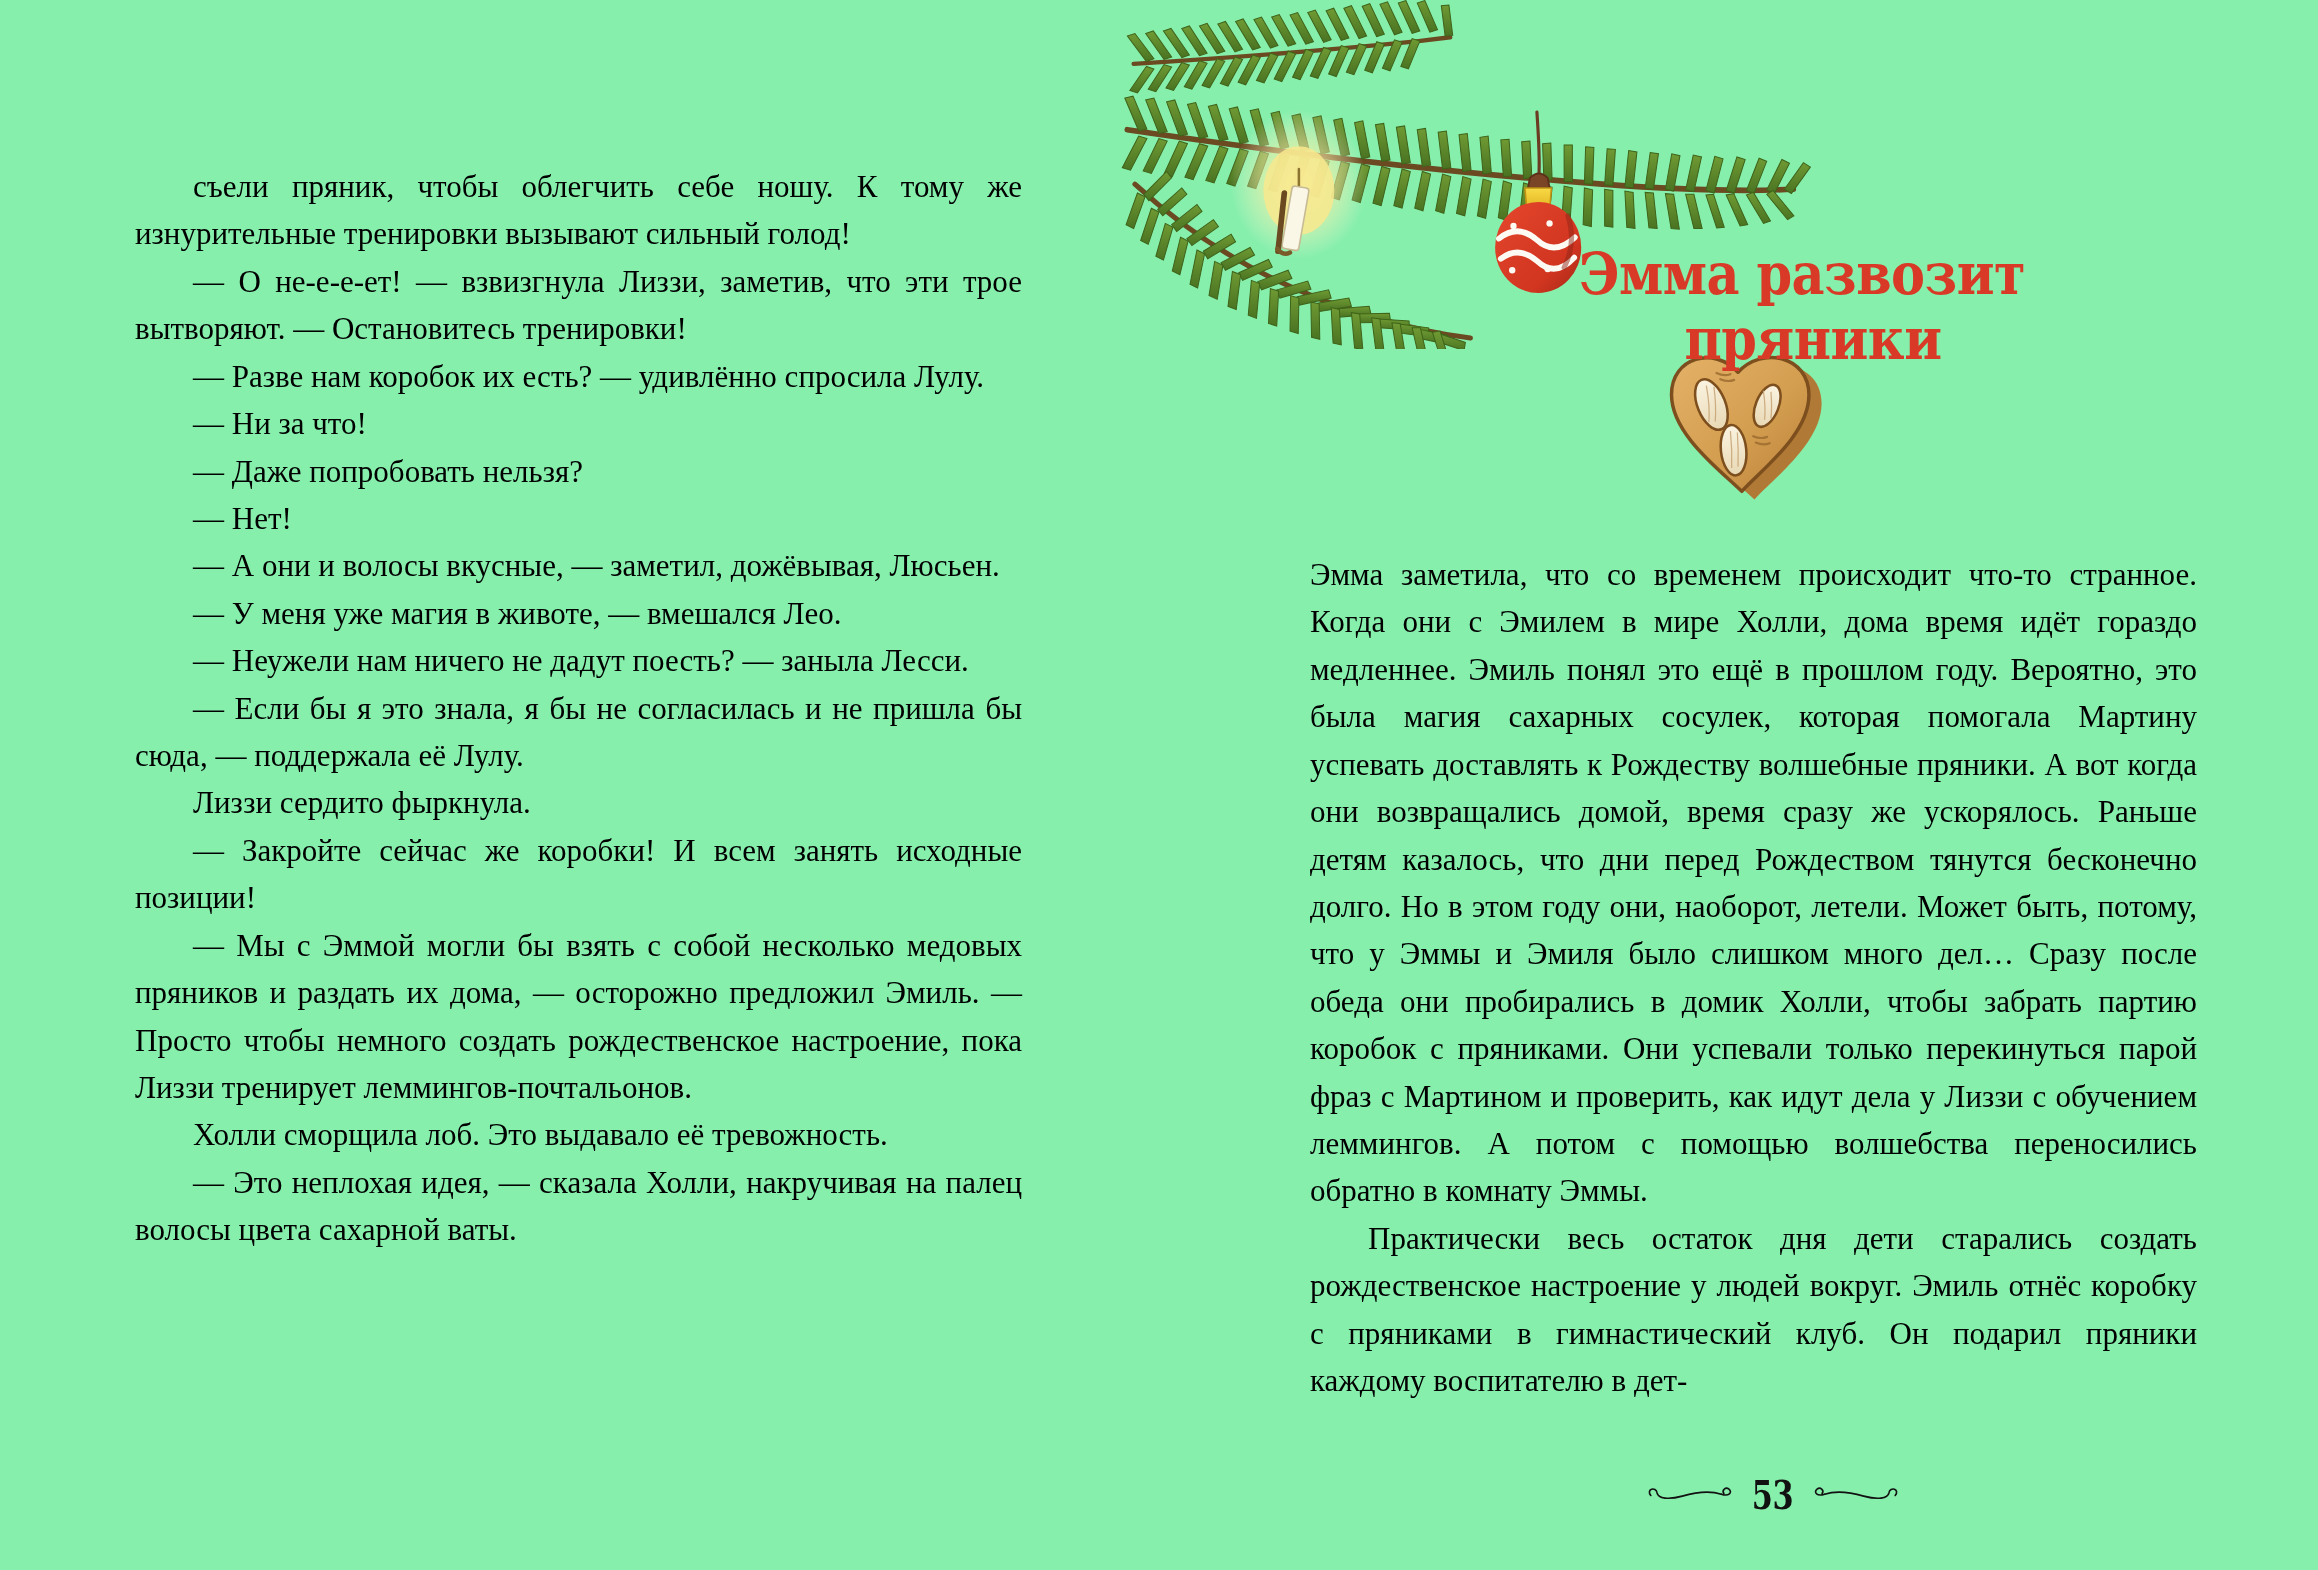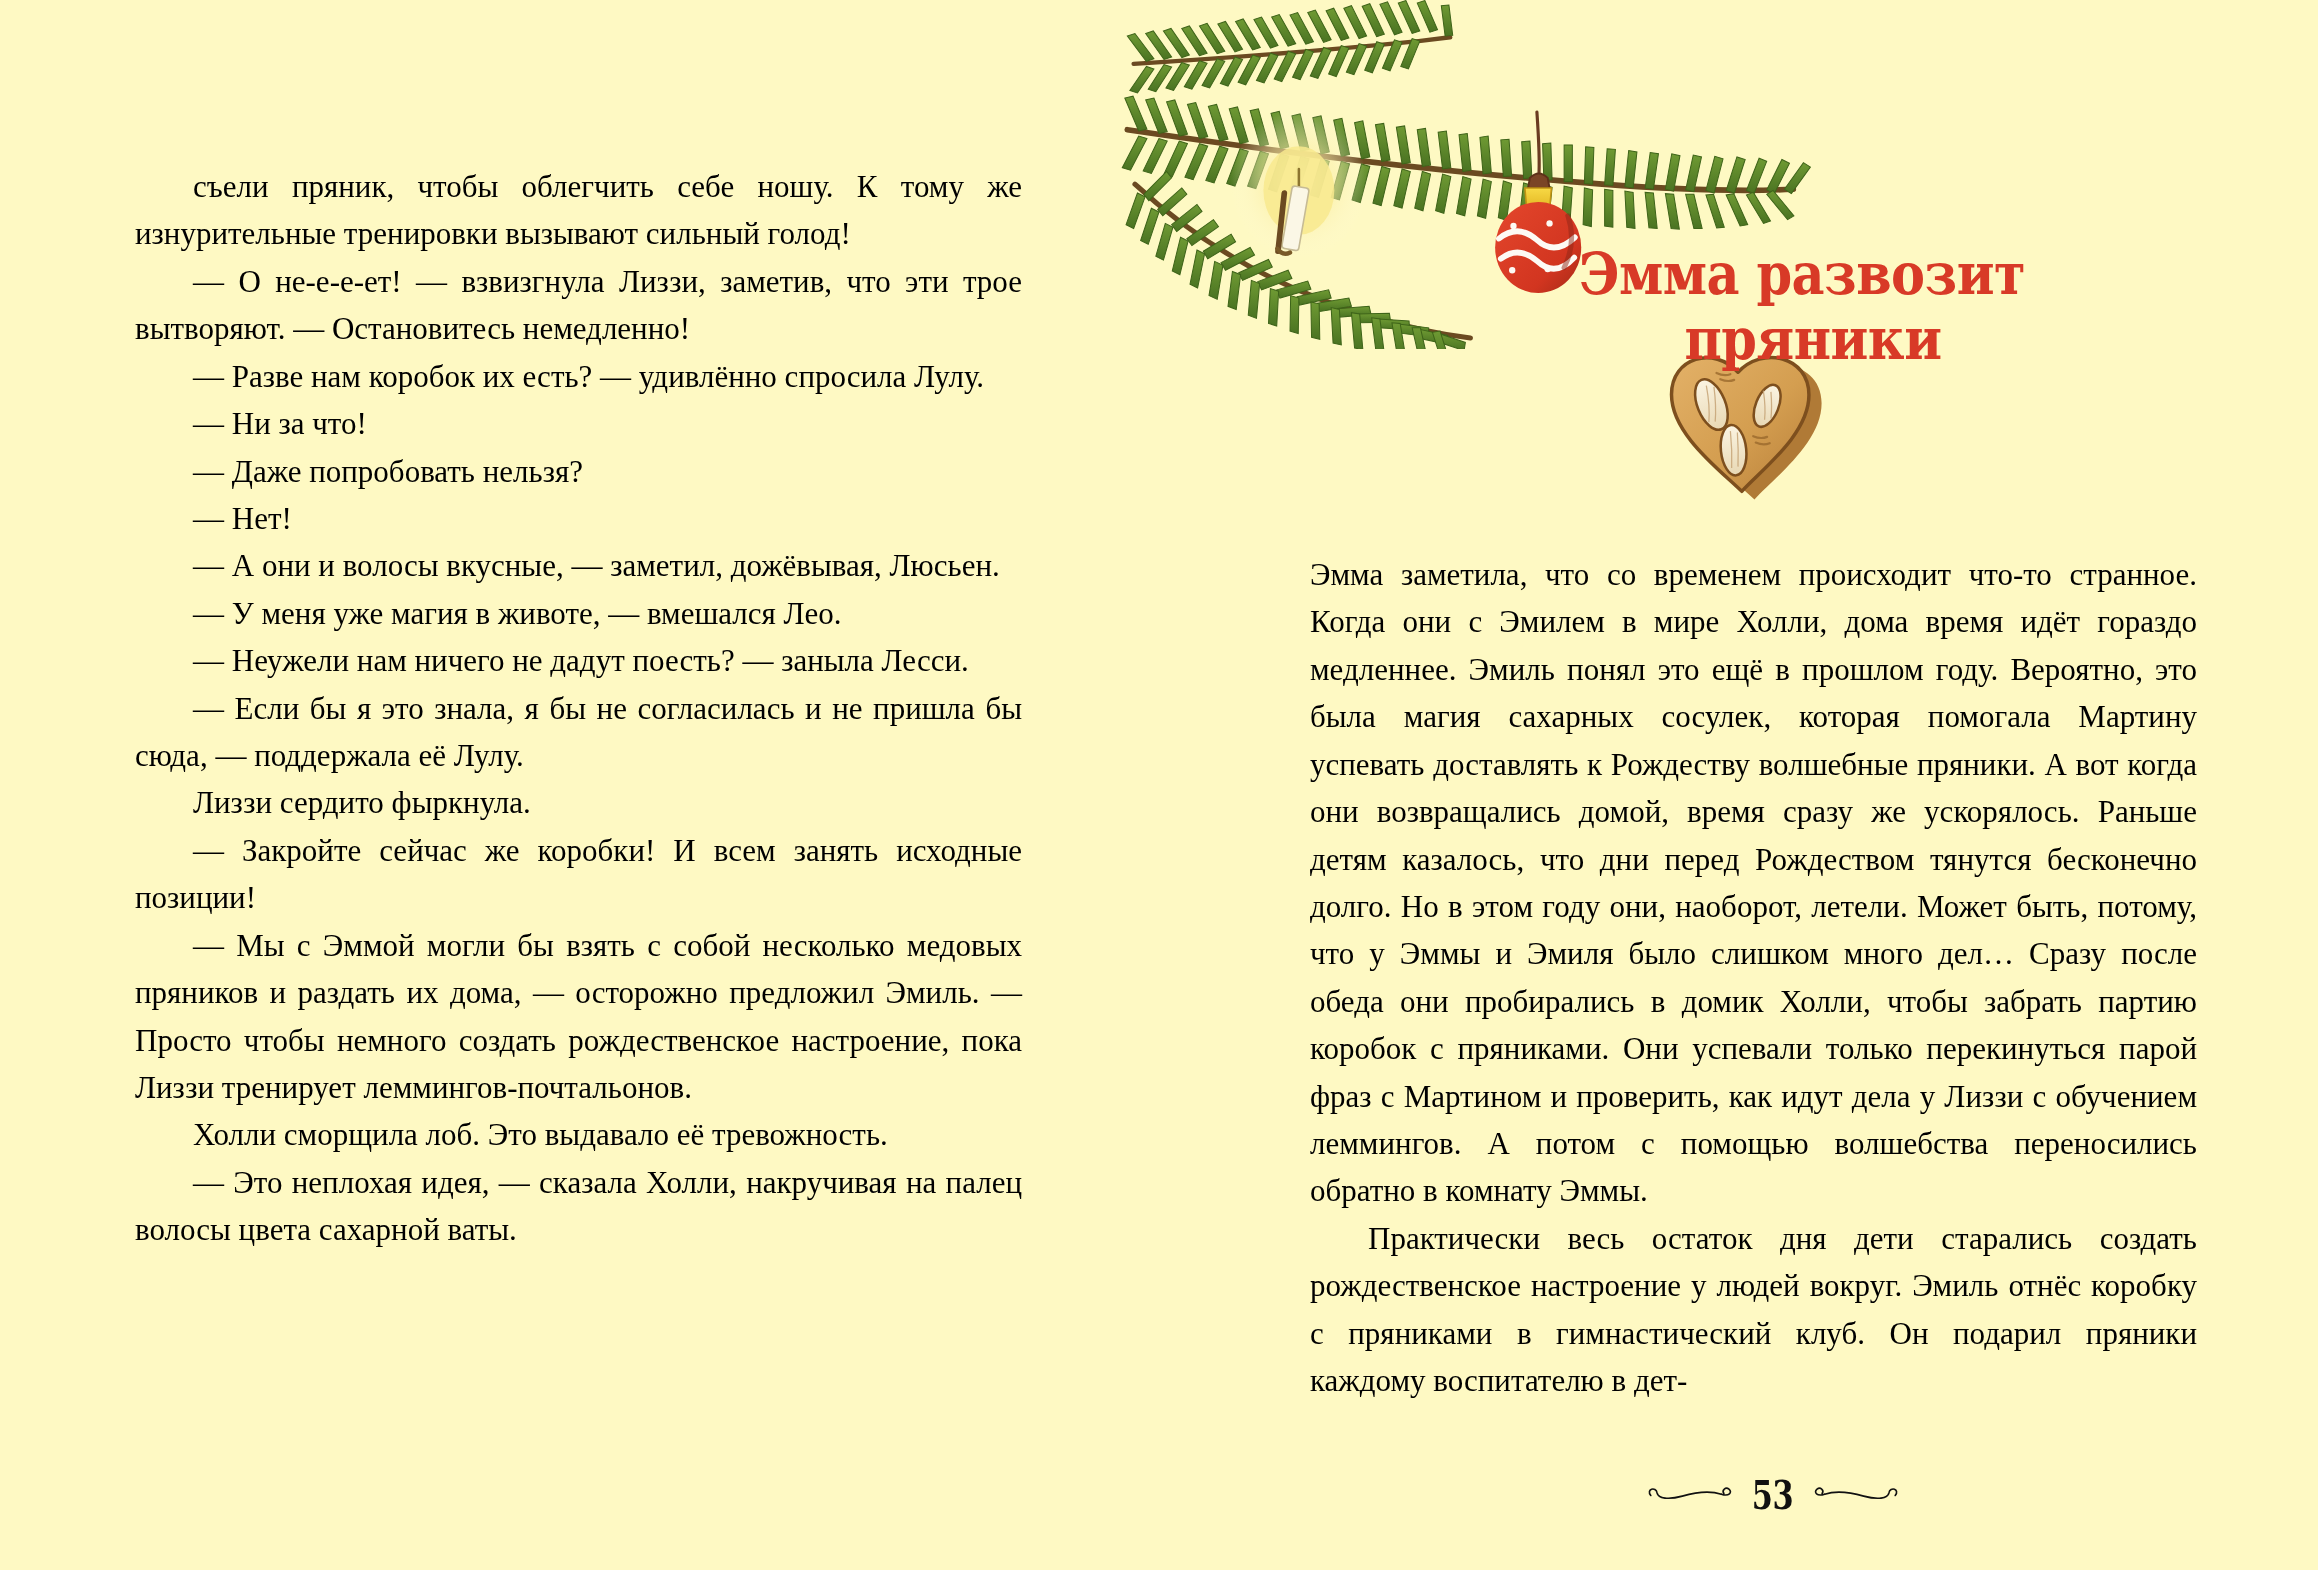--- a/index.html
+++ b/index.html
@@ -5,21 +5,21 @@
 <style>
   html, body {
     margin: 0;
     padding: 0;
     background: #ffffff;
   }
   #page {
     position: relative;
     width: 2319px;
     height: 1571px;
-    background: #fef9c3;
+    background: #86efac;
     overflow: hidden;
     font-family: "Liberation Serif", "DejaVu Serif", serif;
   }
 
   
   .column {
     position: absolute;
     color: #000000;
     font-size: 31px;
     line-height: 1.53;
@@ -106,21 +106,21 @@
   }
   .flourish { display: block; }
 </style>
 </head>
 <body>
 
 <div id="page">
 
   <div id="left-column" class="column">
     <p class="indent">съели пряник, чтобы облегчить себе ношу. К тому же изнурительные тренировки вызывают сильный голод!</p>
-    <p class="indent">— О не-е-е-ет! — взвизгнула Лиззи, заметив, что эти трое вытворяют. — Остановитесь немедленно!</p>
+    <p class="indent">— О не-е-е-ет! — взвизгнула Лиззи, заметив, что эти трое вытворяют. — Остановитесь тренировки!</p>
     <p class="indent">— Разве нам коробок их есть? — удивлённо спросила Лулу.</p>
     <p class="indent last-line">— Ни за что!</p>
     <p class="indent last-line">— Даже попробовать нельзя?</p>
     <p class="indent last-line">— Нет!</p>
     <p class="indent">— А они и волосы вкусные, — заметил, дожёвывая, Люсьен.</p>
     <p class="indent last-line">— У меня уже магия в животе, — вмешался Лео.</p>
     <p class="indent">— Неужели нам ничего не дадут поесть? — заныла Лесси.</p>
     <p class="indent">— Если бы я это знала, я бы не согласилась и не пришла бы сюда, — поддержала её Лулу.</p>
     <p class="indent last-line">Лиззи сердито фыркнула.</p>
     <p class="indent">— Закройте сейчас же коробки! И всем занять исходные позиции!</p>

